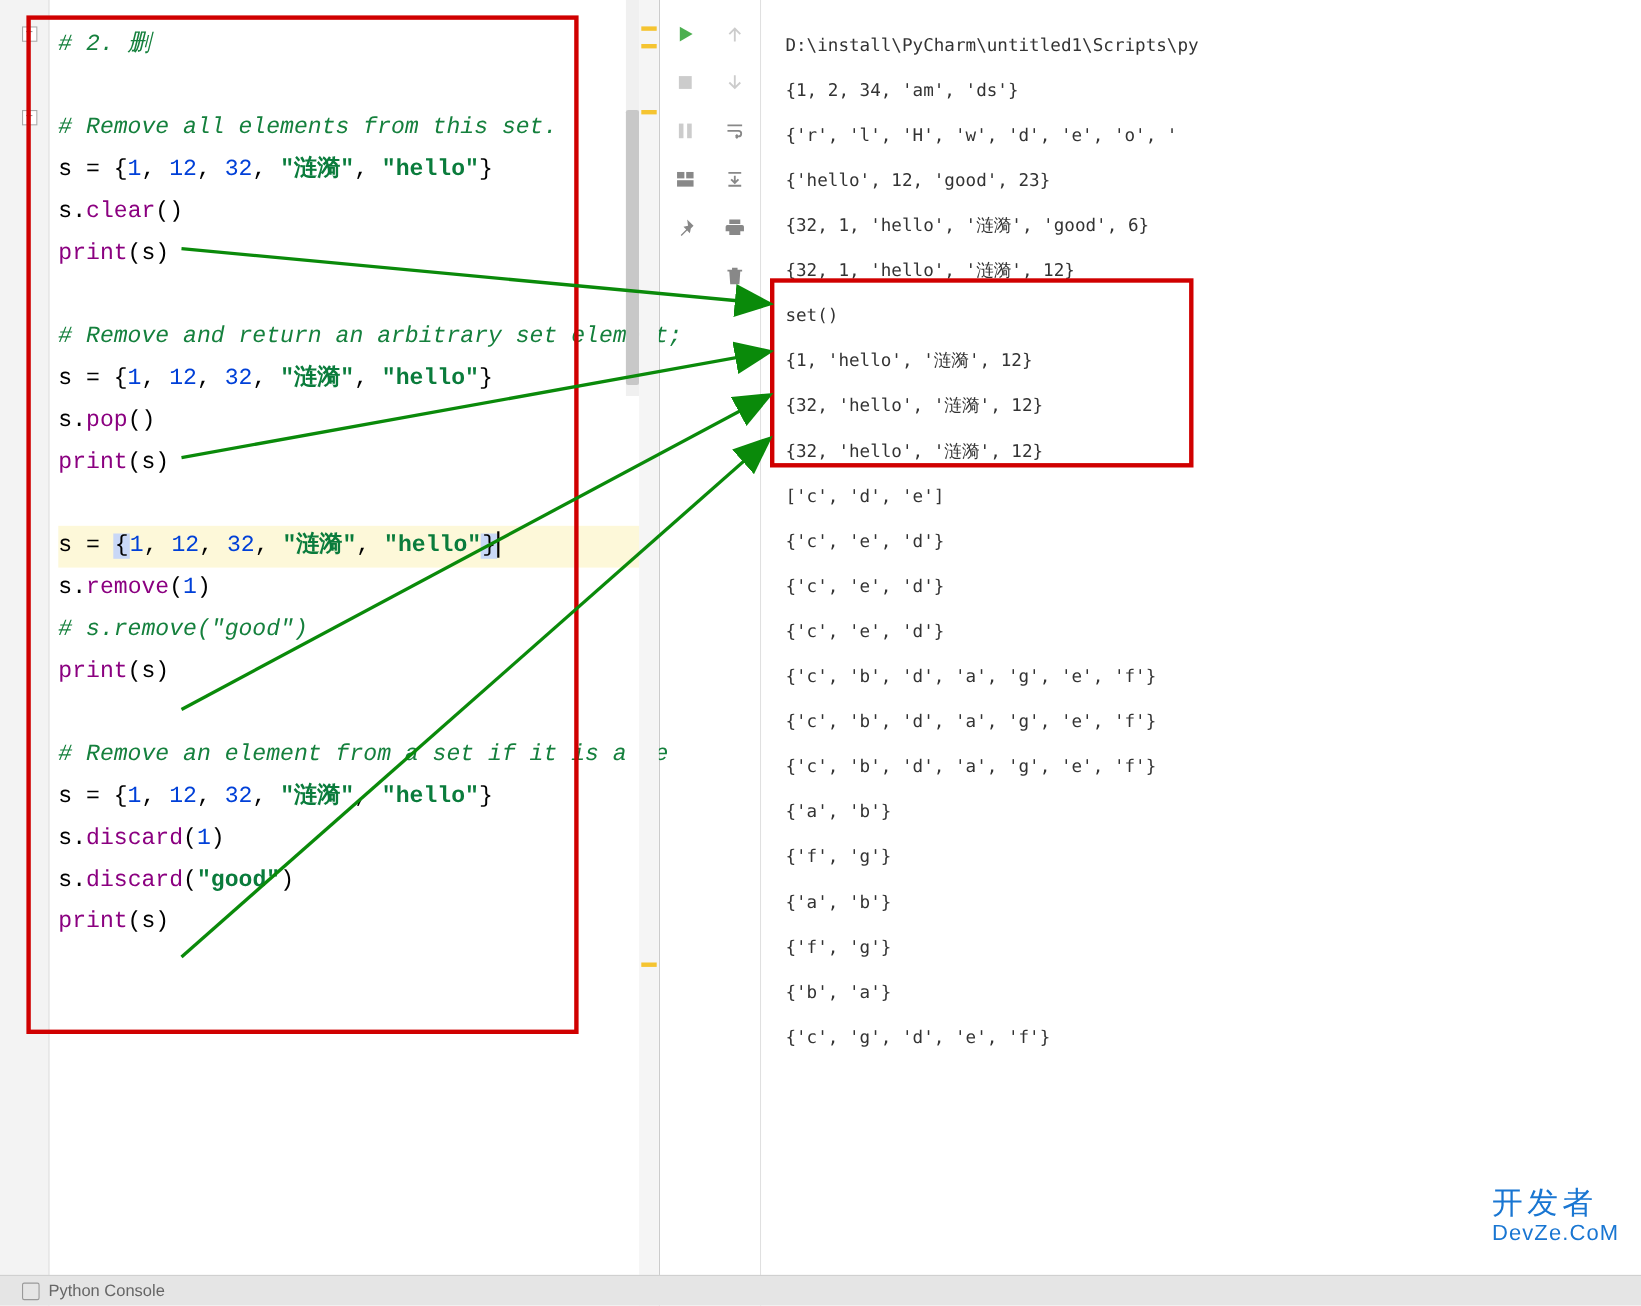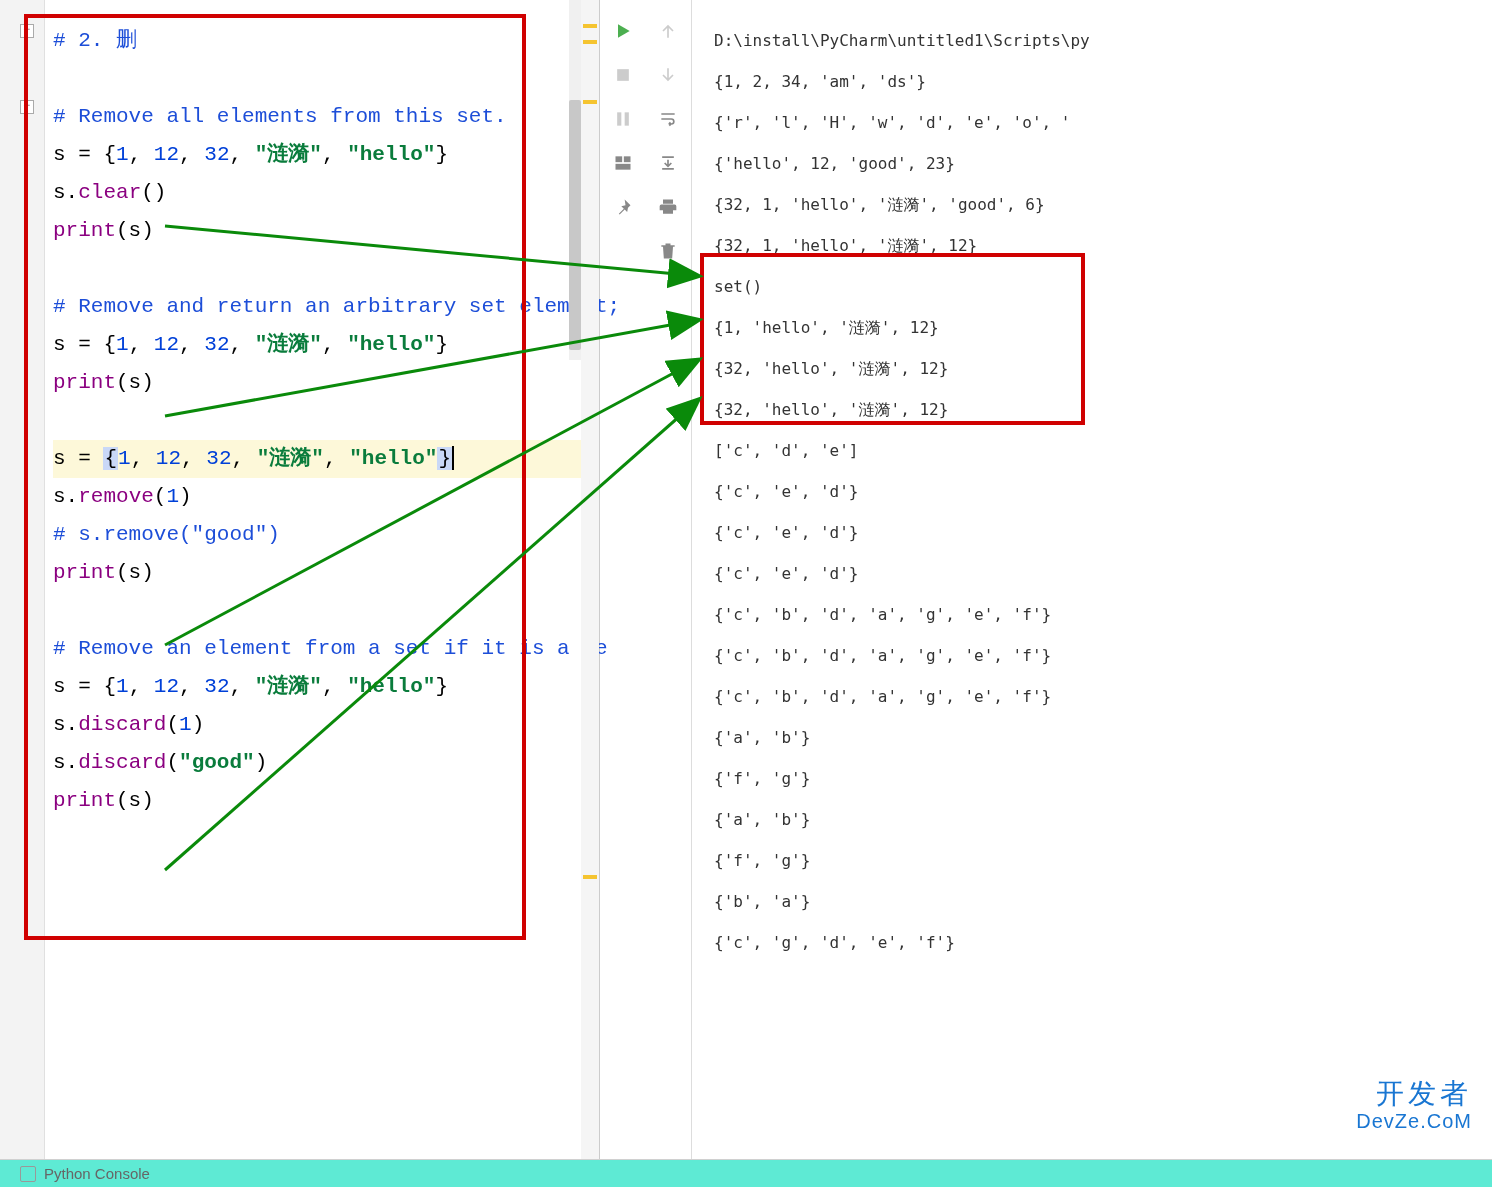--- a/index.html
+++ b/index.html
@@ -56,21 +56,21 @@
     padding-left: 6px;
     padding-top: 22px;
     width: 550px;
   }
   .code-line {
     height: 38px;
     line-height: 38px;
     white-space: nowrap;
     font-size: 21px;
   }
-  .comment { color: #1d4ed8; }
+  .comment { color: #15803d; font-style: italic; }
   .var { color: #000; }
   .num { color: #0040d8; }
   .str { color: #0a7c3c; }
   .str.bold { font-weight: bold; }
   .func { color: #8b0080; }
   .highlight-line {
     background: #fdf8d9;
     width: 540px;
   }
   .sel-bg {
@@ -155,33 +155,32 @@
     width: 1492px;
     height: 1187px;
     pointer-events: none;
     z-index: 50;
   }
   .watermark {
     position: absolute;
     right: 20px;
     bottom: 55px;
     font-family: Arial, sans-serif;
-    text-align: right;
     line-height: 1.1;
   }
   .wm-top { font-size: 28px; color: #1976d2; letter-spacing: 4px; }
   .wm-bot { font-size: 20px; color: #1976d2; letter-spacing: 1px; }
   .bottom-bar {
     position: absolute;
     bottom: 0;
     left: 0;
     width: 100%;
     height: 28px;
     border-top: 1px solid #d0d0d0;
-    background: #5eead4;
+    background: #e5e5e5;
     padding-left: 20px;
     display: flex;
     align-items: center;
     font-family: Arial, sans-serif;
     font-size: 15px;
     color: #666;
   }
   .bottom-icon {
     width: 16px;
     height: 16px;
@@ -220,20 +219,21 @@
     <div class="code-area">
       <div class="code-line"><span class="comment"># 2. 删</span></div>
       <div class="code-line"></div>
       <div class="code-line"><span class="comment"># Remove all elements from this set.</span></div>
       <div class="code-line"><span class="var">s = {</span><span class="num">1</span><span>, </span><span class="num">12</span><span>, </span><span class="num">32</span><span>, </span><span class="str bold">"涟漪"</span><span>, </span><span class="str bold">"hello"</span><span>}</span></div>
       <div class="code-line"><span>s.</span><span class="func">clear</span><span>()</span></div>
       <div class="code-line"><span class="func">print</span><span>(s)</span></div>
       <div class="code-line"></div>
       <div class="code-line"><span class="comment"># Remove and return an arbitrary set element;</span></div>
       <div class="code-line"><span class="var">s = {</span><span class="num">1</span><span>, </span><span class="num">12</span><span>, </span><span class="num">32</span><span>, </span><span class="str bold">"涟漪"</span><span>, </span><span class="str bold">"hello"</span><span>}</span></div>
+      <div class="code-line"><span>s.</span><span class="func">pop</span><span>()</span></div>
       <div class="code-line"><span class="func">print</span><span>(s)</span></div>
       <div class="code-line"></div>
       <div class="code-line highlight-line"><span class="var">s = </span><span class="sel-bg">{</span><span class="num">1</span><span>, </span><span class="num">12</span><span>, </span><span class="num">32</span><span>, </span><span class="str bold">"涟漪"</span><span>, </span><span class="str bold">"hello"</span><span class="sel-bg">}</span><span class="cursor"></span></div>
       <div class="code-line"><span>s.</span><span class="func">remove</span><span>(</span><span class="num">1</span><span>)</span></div>
       <div class="code-line"><span class="comment"># s.remove("good")</span></div>
       <div class="code-line"><span class="func">print</span><span>(s)</span></div>
       <div class="code-line"></div>
       <div class="code-line"><span class="comment"># Remove an element from a set if it is a me</span></div>
       <div class="code-line"><span class="var">s = {</span><span class="num">1</span><span>, </span><span class="num">12</span><span>, </span><span class="num">32</span><span>, </span><span class="str bold">"涟漪"</span><span>, </span><span class="str bold">"hello"</span><span>}</span></div>
       <div class="code-line"><span>s.</span><span class="func">discard</span><span>(</span><span class="num">1</span><span>)</span></div>

